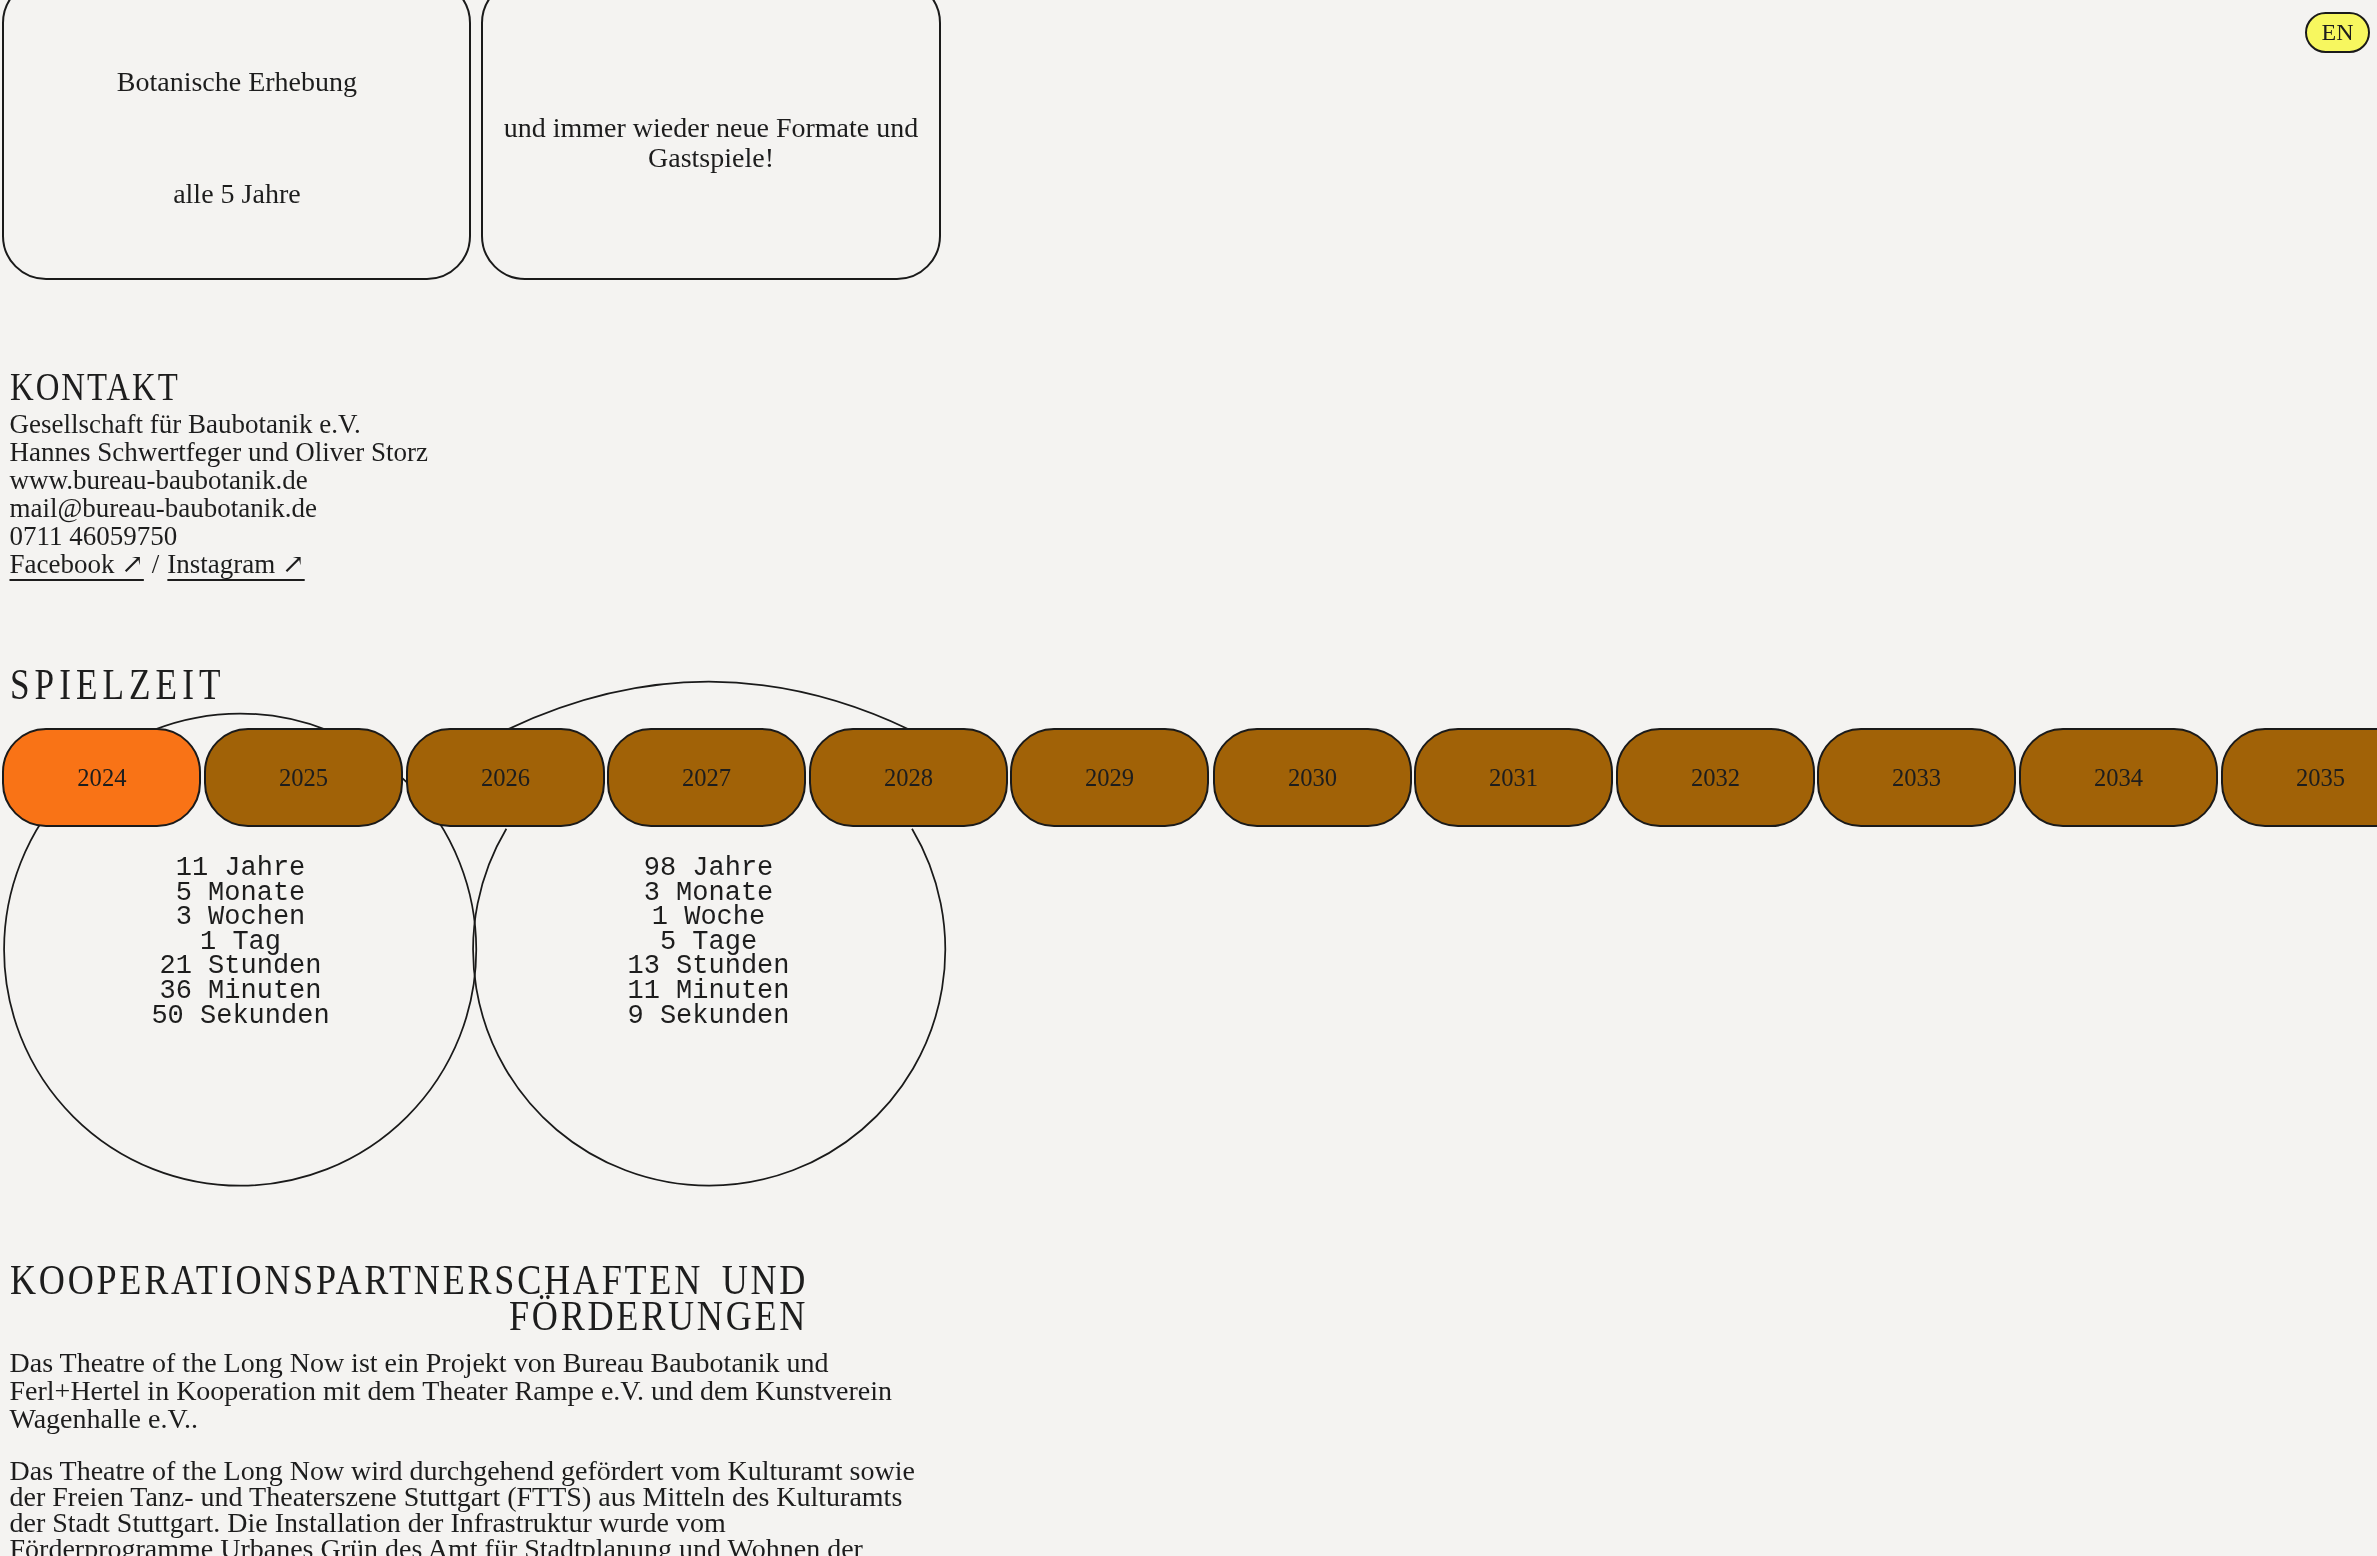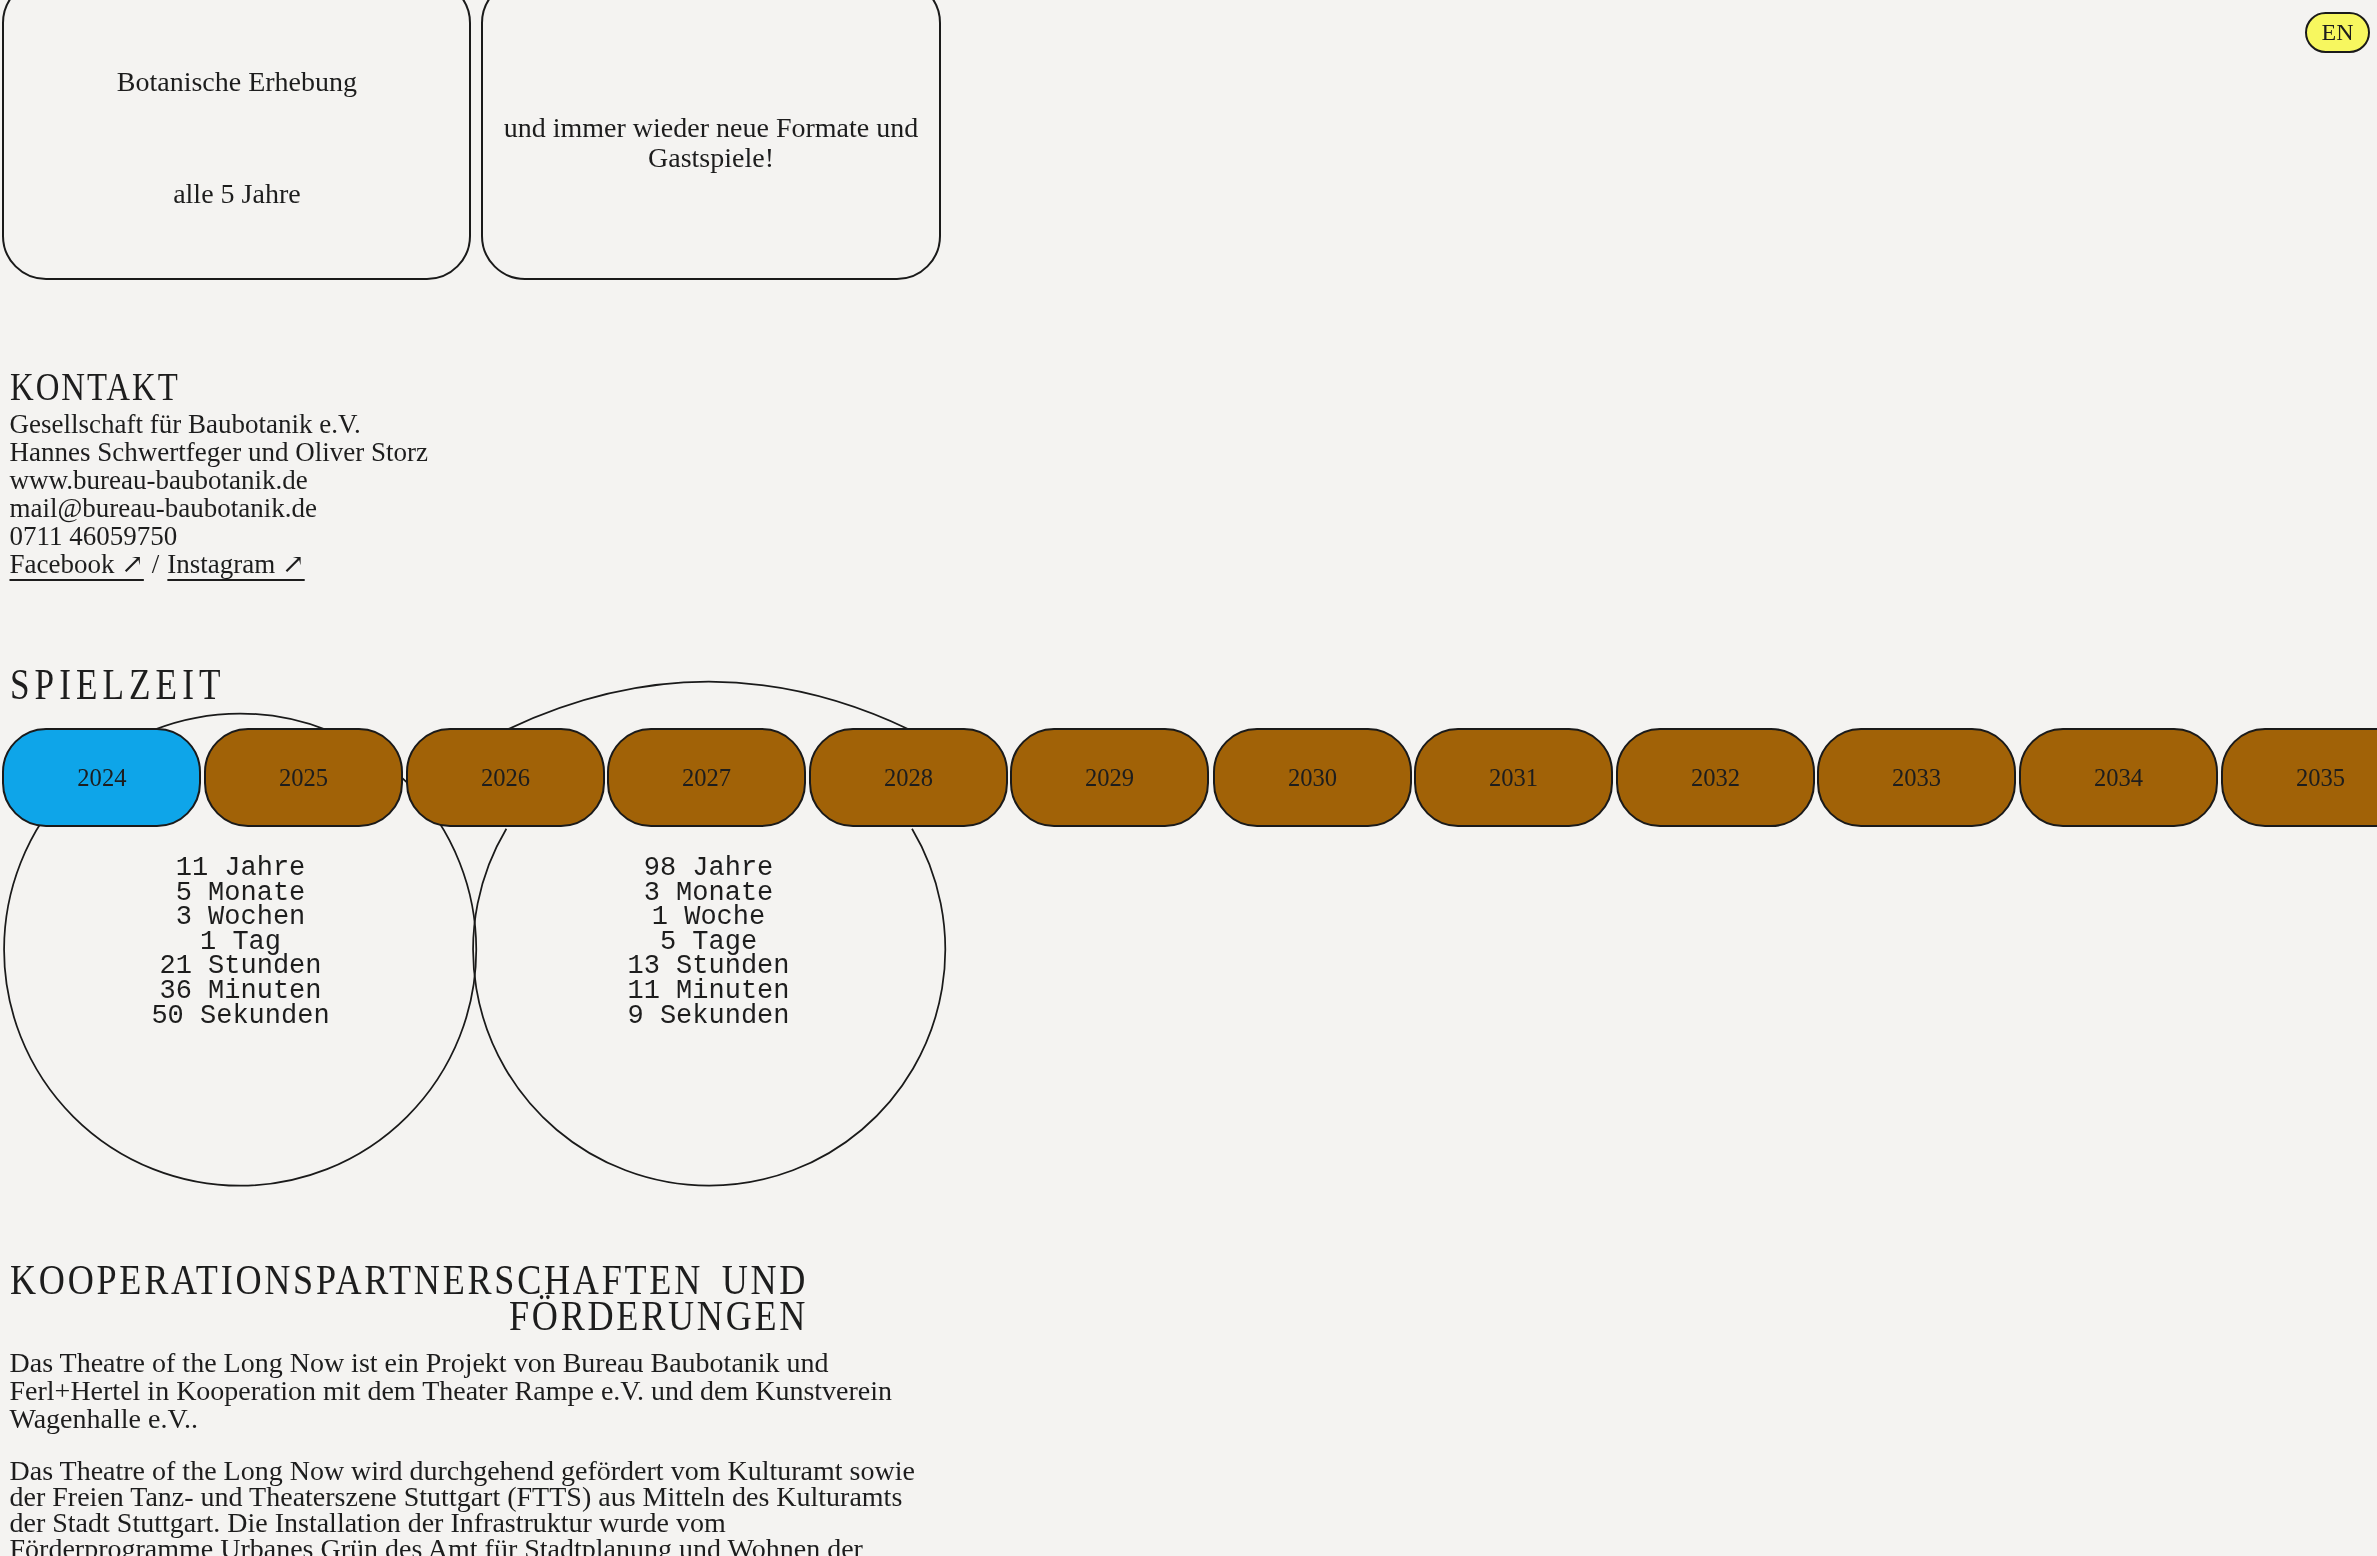--- a/index.html
+++ b/index.html
@@ -43,21 +43,21 @@
   .sep{margin:0 8px;}
 
   
   #blob-svg{position:absolute;left:0;top:0;z-index:1;}
   .pill{
     position:absolute;top:728px;width:199px;height:99px;box-sizing:border-box;
     border:2.4px solid #1a1a1a;border-radius:44px;background:#a16207;
     display:flex;align-items:center;justify-content:center;
     font-size:24.6px;z-index:2;cursor:pointer;
   }
-  .pill.active{background:#0ea5e9;}
+  .pill.active{background:#f97316;}
   .durations{
     position:absolute;top:856px;width:317px;text-align:center;z-index:3;
     font-family:"Liberation Mono","DejaVu Sans Mono",monospace;
     font-size:27px;line-height:24.6px;color:#1d1d1d;
   }
 </style>
 </head>
 <body>
 
 <div class="card" style="left:2.4px;width:469px;">

